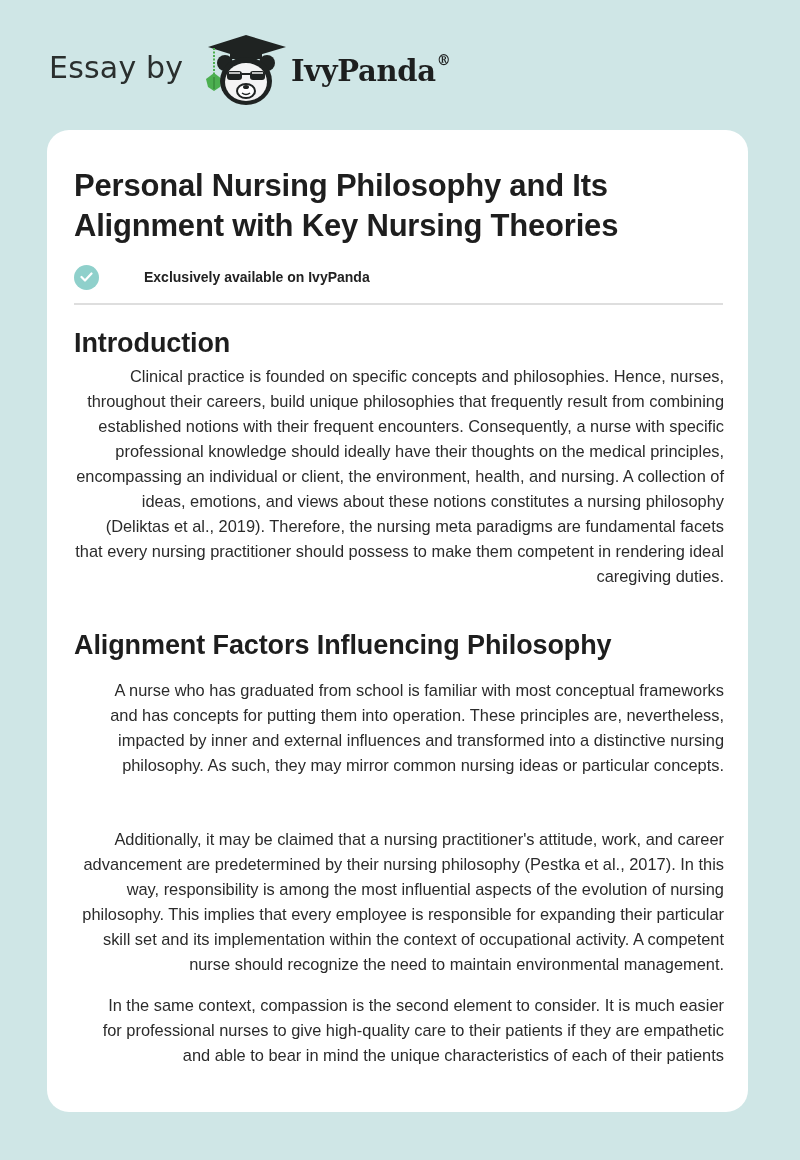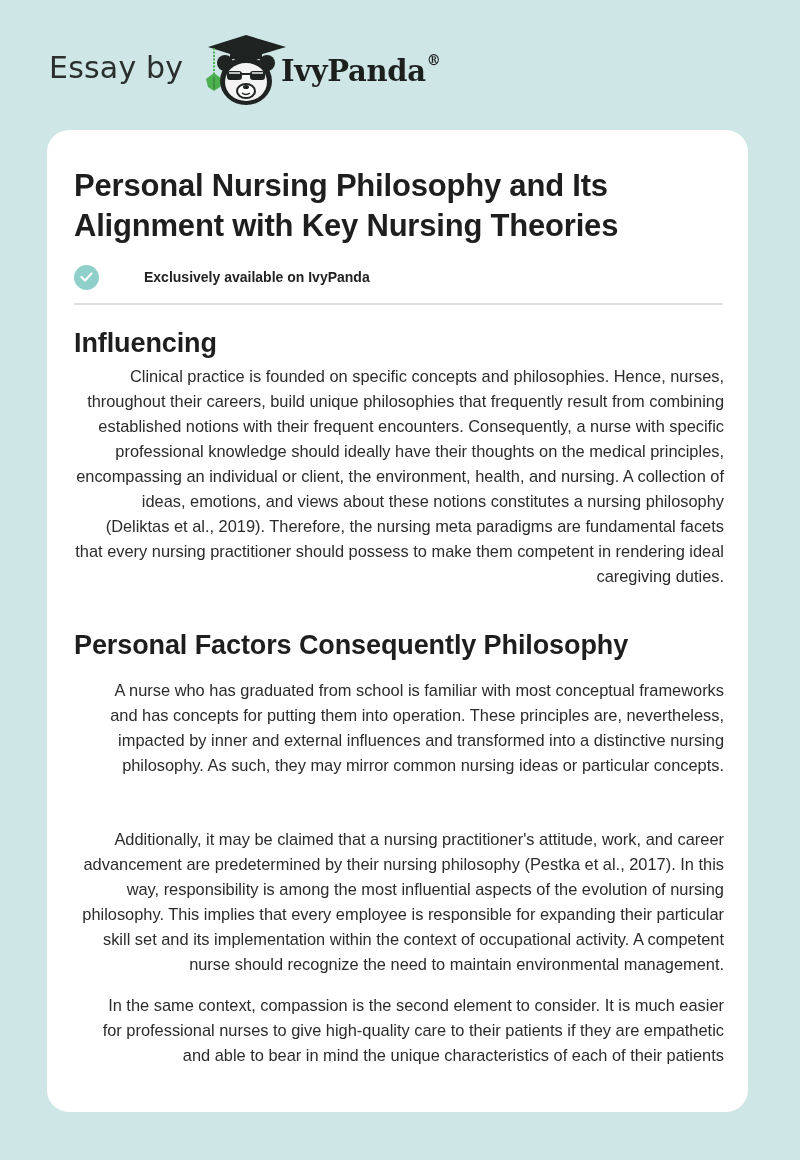--- a/index.html
+++ b/index.html
@@ -15,21 +15,21 @@
   }
   .essay-by {
     position: absolute; left: 49px; top: 50px;
     font-family: "DejaVu Sans", sans-serif;
     font-size: 30px; color: #2a2f2e; letter-spacing: 0.2px;
   }
   .logo-icon {
     position: absolute; left: 200px; top: 33px; width: 92px; height: 76px;
   }
   .brand {
-    position: absolute; left: 281px; top: 54px;
+    position: absolute; left: 291px; top: 54px;
     font-family: "DejaVu Serif", serif; font-weight: bold;
     font-size: 29px; color: #1d1f1f; letter-spacing: -0.3px;
   }
   .brand sup { font-size: 14px; vertical-align: top; position: relative; top: -2px; margin-left: 1px; }
 
   .card {
     position: absolute; left: 47px; top: 130px; width: 701px; height: 982px;
     background: #ffffff; border-radius: 22px; overflow: hidden;
   }
   .inner { position: absolute; left: 27px; top: 0; width: 650px; }
@@ -105,21 +105,21 @@
       <span class="check">
         <svg width="13" height="10" viewBox="0 0 13 10">
           <path d="M1.5,5 L5,8.5 L11.5,1.5" stroke="#ffffff" stroke-width="2.2" fill="none" stroke-linecap="round" stroke-linejoin="round"></path>
         </svg>
       </span>
       <span class="badge-text">Exclusively available on IvyPanda</span>
     </div>
 
     <div class="divider"></div>
 
-    <h2 style="top:196px;">Influencing</h2>
+    <h2 style="top:196px;">Introduction</h2>
     <p class="para" style="top:234px;">Clinical practice is founded on specific concepts and philosophies. Hence, nurses, throughout their careers, build unique philosophies that frequently result from combining established notions with their frequent encounters. Consequently, a nurse with specific professional knowledge should ideally have their thoughts on the medical principles, encompassing an individual or client, the environment, health, and nursing. A collection of ideas, emotions, and views about these notions constitutes a nursing philosophy (Deliktas et al., 2019). Therefore, the nursing meta paradigms are fundamental facets that every nursing practitioner should possess to make them competent in rendering ideal caregiving duties.</p>
 
-    <h2 style="top:498px;">Personal Factors Consequently Philosophy</h2>
+    <h2 style="top:498px;">Alignment Factors Influencing Philosophy</h2>
     <p class="para" style="top:548px;">A nurse who has graduated from school is familiar with most conceptual frameworks and has concepts for putting them into operation. These principles are, nevertheless, impacted by inner and external influences and transformed into a distinctive nursing philosophy. As such, they may mirror common nursing ideas or particular concepts.</p>
     <p class="para" style="top:697px;">Additionally, it may be claimed that a nursing practitioner's attitude, work, and career advancement are predetermined by their nursing philosophy (Pestka et al., 2017). In this way, responsibility is among the most influential aspects of the evolution of nursing philosophy. This implies that every employee is responsible for expanding their particular skill set and its implementation within the context of occupational activity. A competent nurse should recognize the need to maintain environmental management.</p>
     <p class="para" style="top:863px;">In the same context, compassion is the second element to consider. It is much easier for professional nurses to give high-quality care to their patients if they are empathetic and able to bear in mind the unique characteristics of each of their patients</p>
   </div>
 </div>
 
 </body></html>

